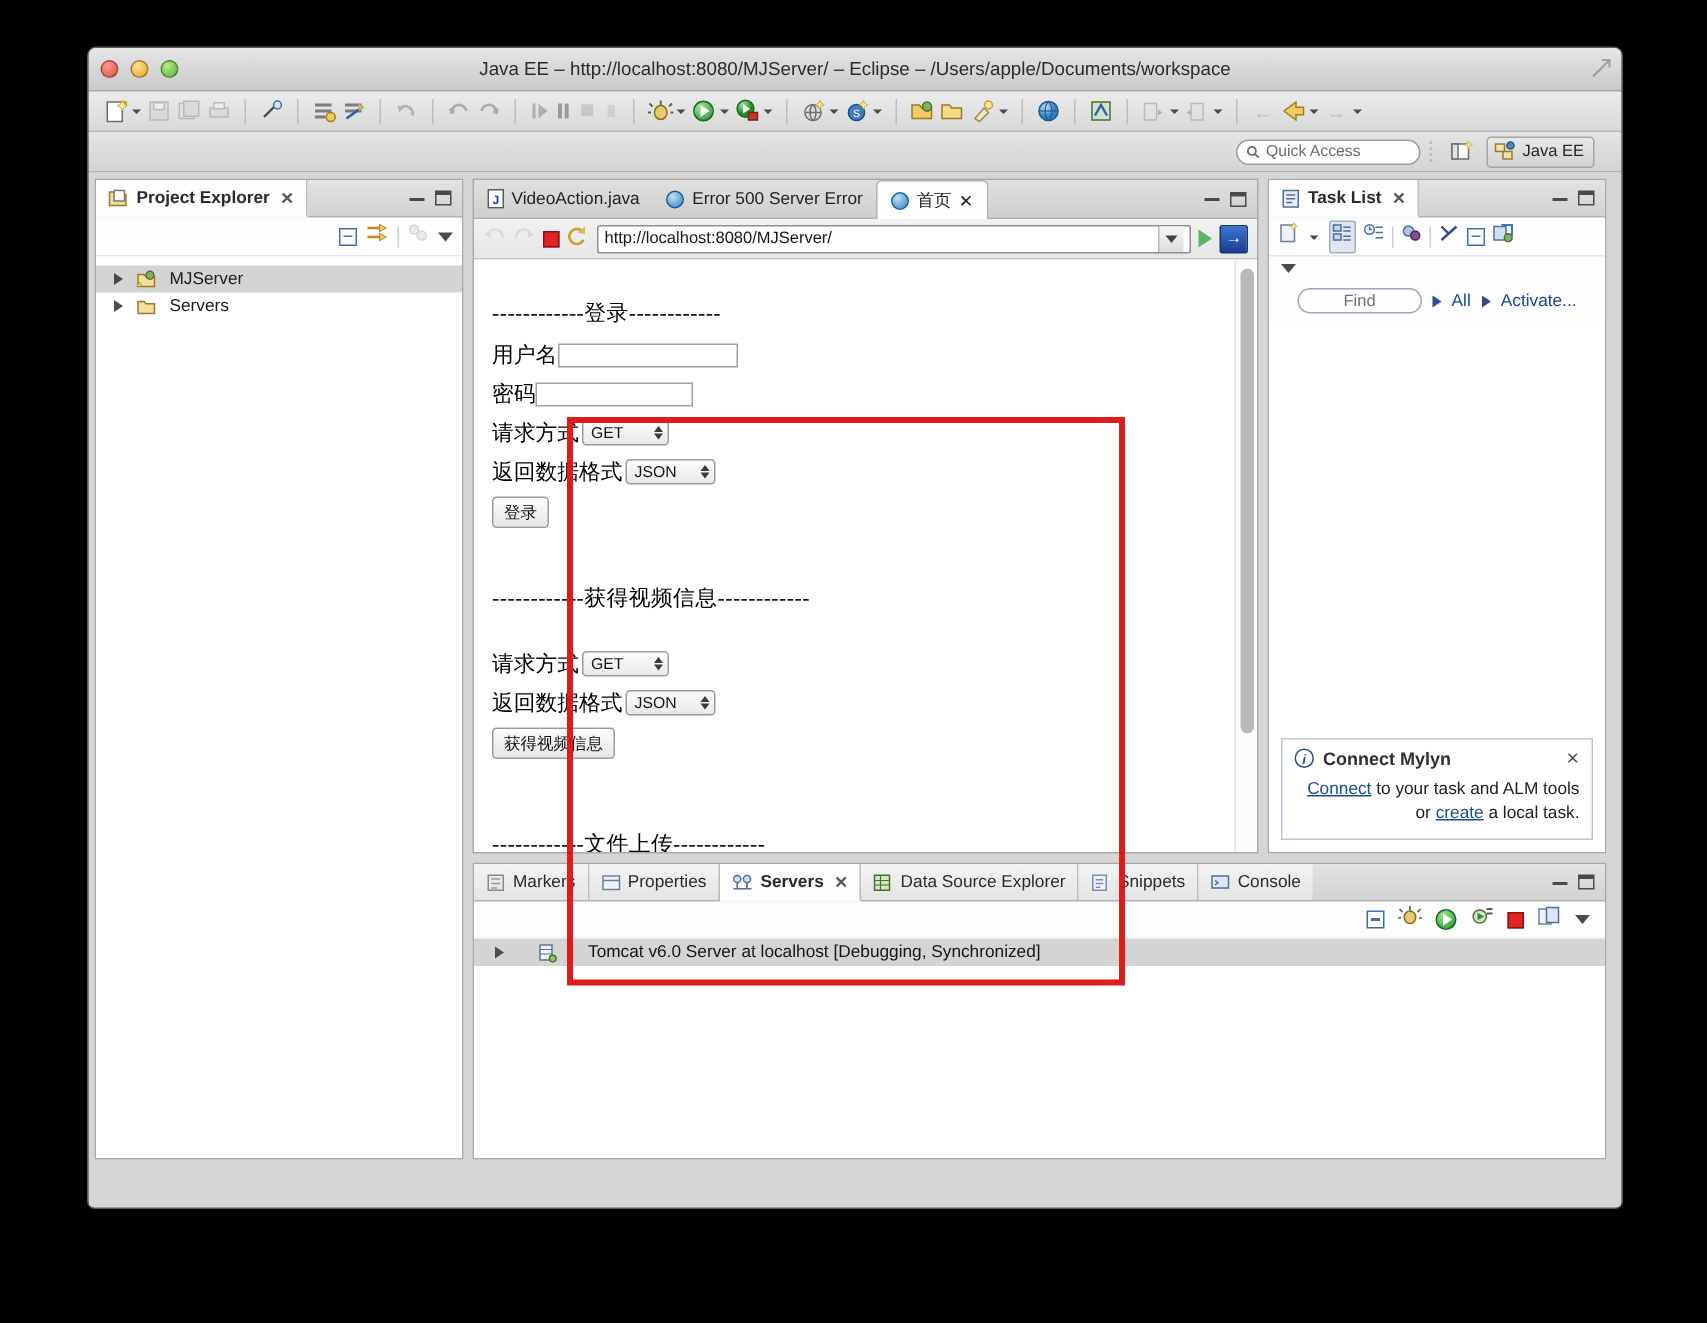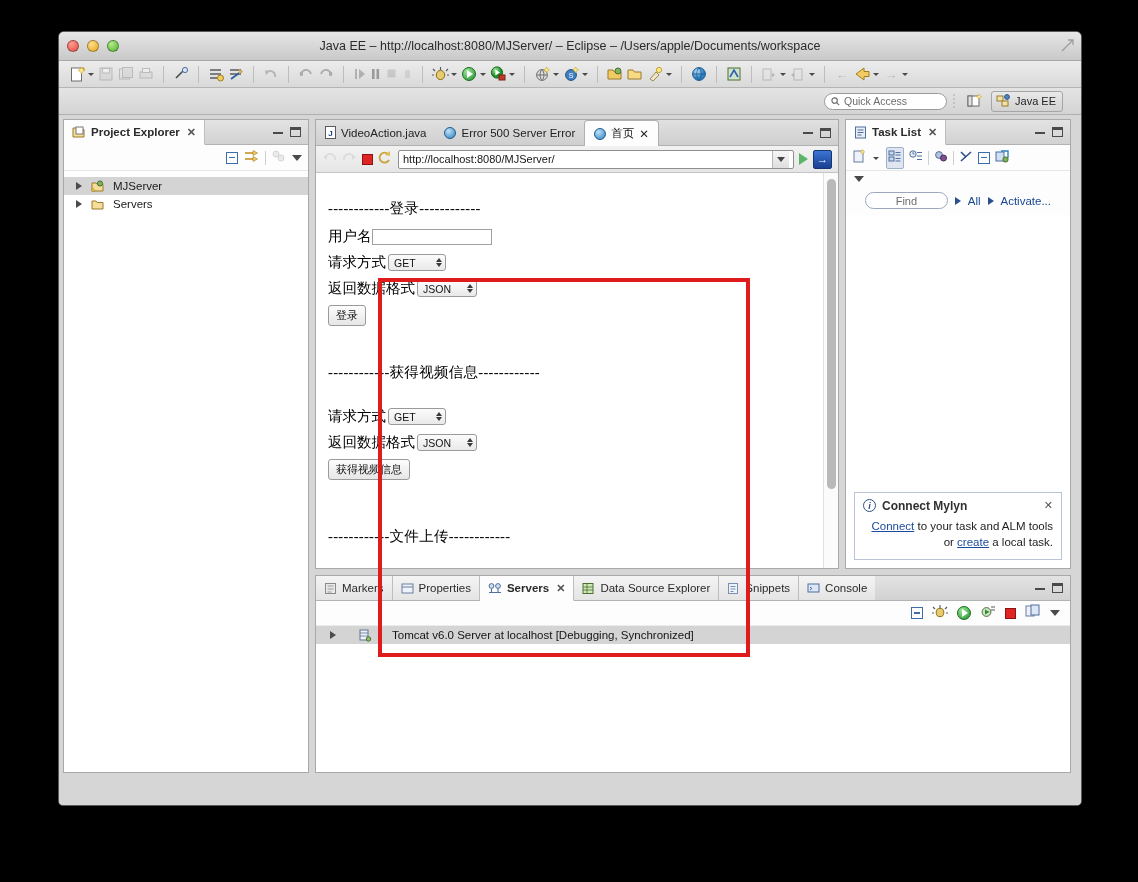--- a/index.html
+++ b/index.html
@@ -723,20 +723,24 @@
 
       <div class="browser-view">
         <div class="page">
 
           <div class="pg-hr">------------登录------------</div>
           <div class="pg-row">
             <span class="pg-label">用户名</span>
             <input class="pg-input" style="width: 120px;">
           </div>
           <div class="pg-row">
+            <span class="pg-label">密码</span>
+            <input class="pg-input" style="width: 105px;">
+          </div>
+          <div class="pg-row">
             <span class="pg-label">请求方式</span>
             <span class="pg-select" style="width:58px">
               <span>GET</span>
               <span class="spin">
                   <i class="up"></i>
                   <i class="dn"></i>
                 </span>
             </span>
           </div>
           <div class="pg-row">

